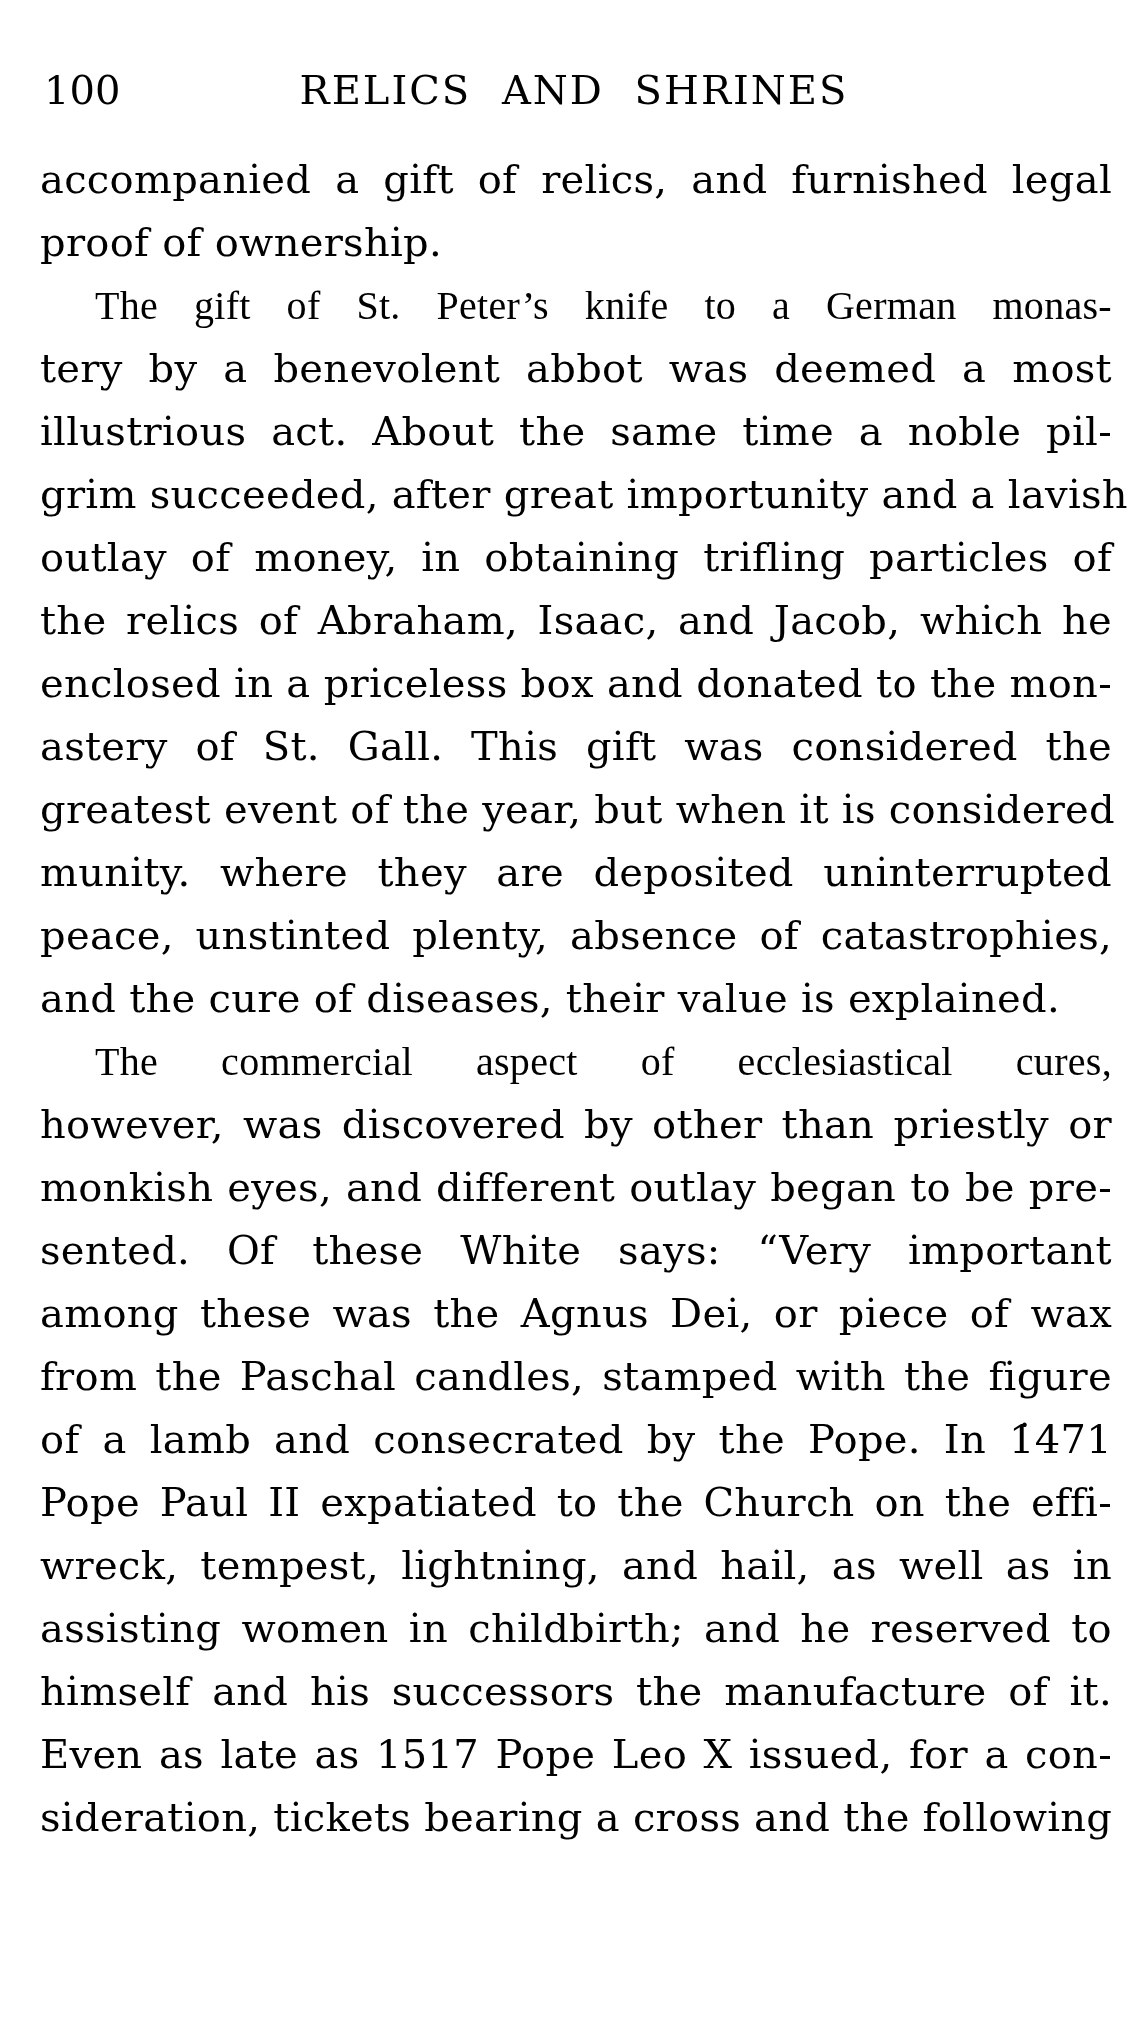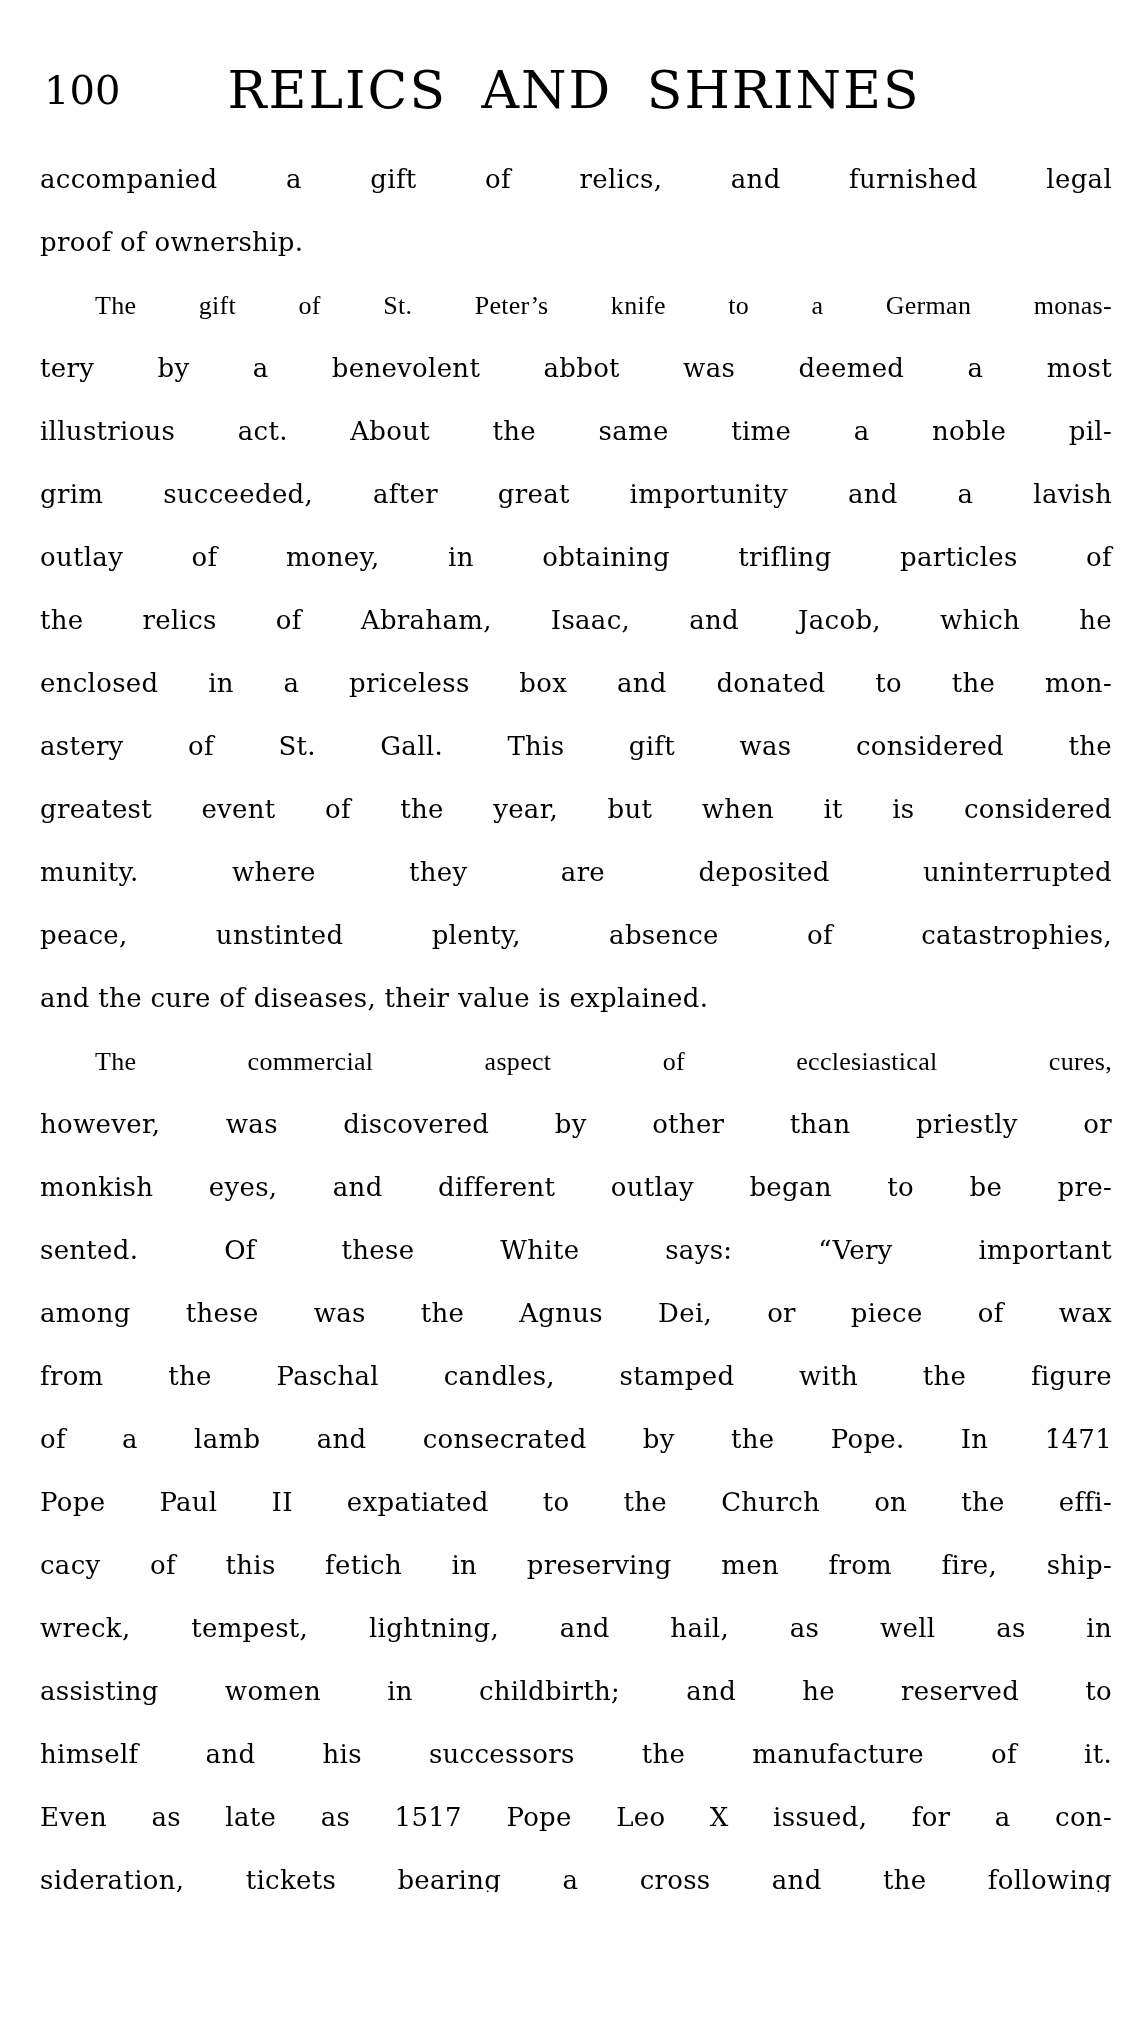--- a/index.html
+++ b/index.html
@@ -25,31 +25,31 @@
   }
   .page-number {
     position: absolute;
     left: 44px;
     top: 0;
     font-size: 40px;
     line-height: 52px;
   }
   .running-title {
     text-align: center;
-    font-size: 52px;
+    font-size: 40px;
     line-height: 52px;
     letter-spacing: 2px;
     word-spacing: 16px;
   }
   .body-text {
     position: absolute;
     top: 148px;
     left: 40px;
     width: 1072px;
-    font-size: 26px;
+    font-size: 40px;
     line-height: 63px;
     letter-spacing: 0.3px;
   }
   .line {
     height: 63px;
     white-space: nowrap;
     text-align: justify;
     text-align-last: justify;
   }
   .line.para-end {
@@ -86,21 +86,20 @@
     <div class="line">peace, unstinted plenty, absence of catastrophies,</div>
     <div class="line para-end">and the cure of diseases, their value is explained.</div>
     <div class="line indent">The commercial aspect of ecclesiastical cures,</div>
     <div class="line">however, was discovered by other than priestly or</div>
     <div class="line">monkish eyes, and different outlay began to be pre-</div>
     <div class="line">sented. Of these White says: “Very important</div>
     <div class="line">among these was the Agnus Dei, or piece of wax</div>
     <div class="line">from the Paschal candles, stamped with the figure</div>
     <div class="line">of a lamb and consecrated by the Pope. In 1̇471</div>
     <div class="line">Pope Paul II expatiated to the Church on the effi-</div>
-    <div class="line">cacy of this fetich in preserving men from fire, ship-</div>
     <div class="line">wreck, tempest, lightning, and hail, as well as in</div>
     <div class="line">assisting women in childbirth; and he reserved to</div>
     <div class="line">himself and his successors the manufacture of it.</div>
     <div class="line">Even as late as 1517 Pope Leo X issued, for a con-</div>
     <div class="line">sideration, tickets bearing a cross and the following</div>
   </div>
 
 </div>
 
 </body></html>

